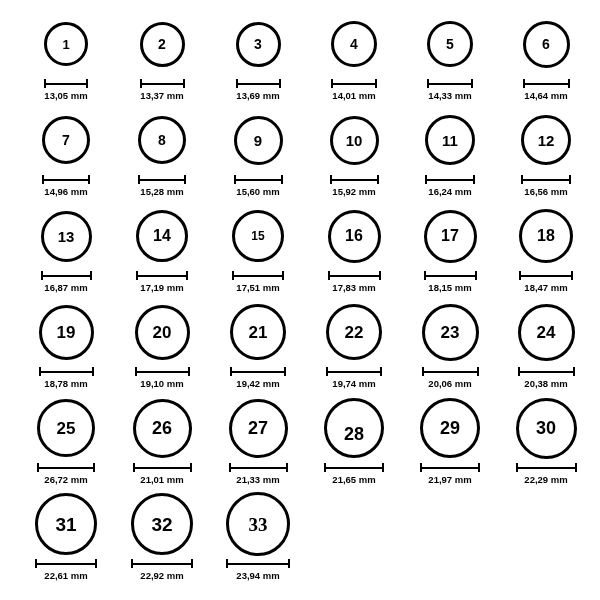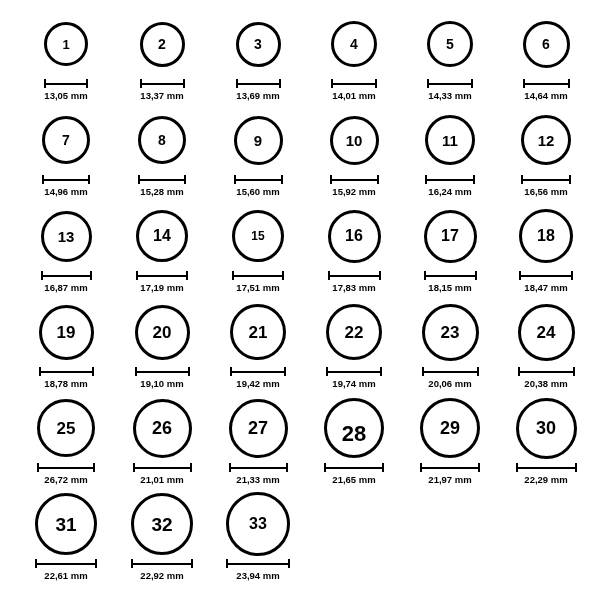--- a/index.html
+++ b/index.html
@@ -446,21 +446,21 @@
         <div class="measure" style="width: 59px;">
           <div class="bar"></div>
           <div class="tick left"></div>
           <div class="tick right"></div>
         </div>
         <div class="mm">21,33 mm</div>
       </div>
       <div class="cell">
         <div class="ring-wrap">
           <div class="ring" style="width: 60px; height: 60px;">
-            <span class="ring-label" style="font-size: 22px; margin-top: 12px;">28</span>
+            <span class="ring-label" style="font-size: 18px; margin-top: 12px;">28</span>
           </div>
         </div>
         <div class="measure" style="width: 60px;">
           <div class="bar"></div>
           <div class="tick left"></div>
           <div class="tick right"></div>
         </div>
         <div class="mm">21,65 mm</div>
       </div>
       <div class="cell">
@@ -513,21 +513,21 @@
         <div class="measure" style="width: 62px;">
           <div class="bar"></div>
           <div class="tick left"></div>
           <div class="tick right"></div>
         </div>
         <div class="mm">22,92 mm</div>
       </div>
       <div class="cell">
         <div class="ring-wrap">
           <div class="ring" style="width: 64px; height: 64px;">
-            <span class="ring-label" style="font-size: 16px;">33</span>
+            <span class="ring-label" style="font-size: 19px; font-family: Liberation Serif, serif;">33</span>
           </div>
         </div>
         <div class="measure" style="width: 64px;">
           <div class="bar"></div>
           <div class="tick left"></div>
           <div class="tick right"></div>
         </div>
         <div class="mm">23,94 mm</div>
       </div>
     </div>

